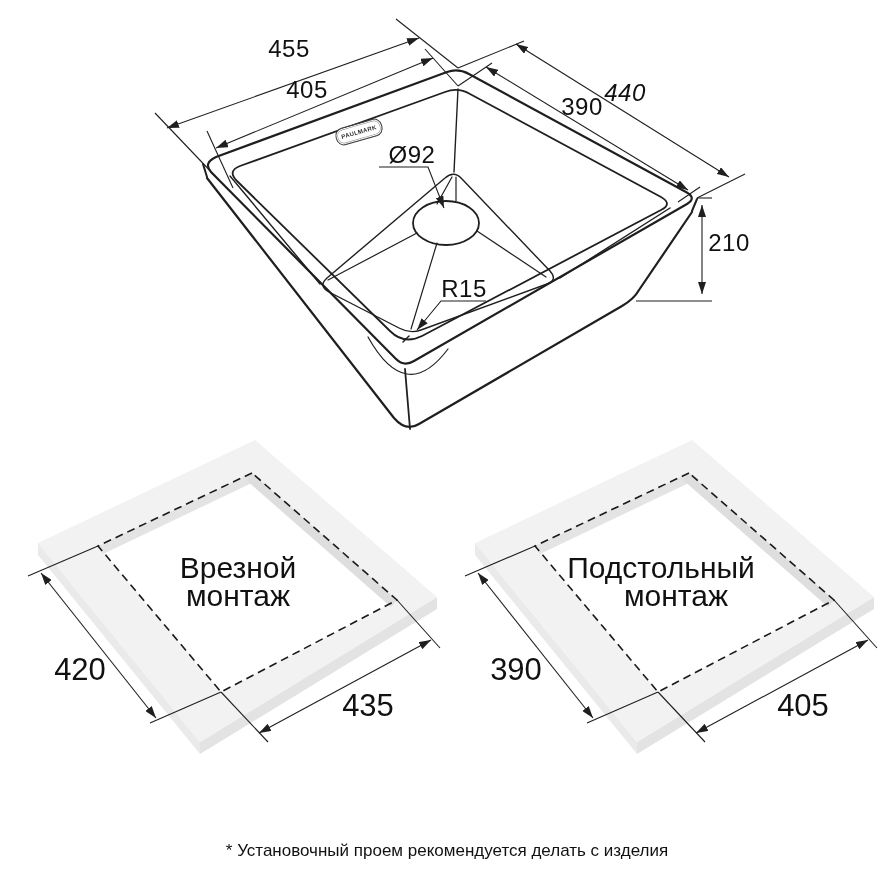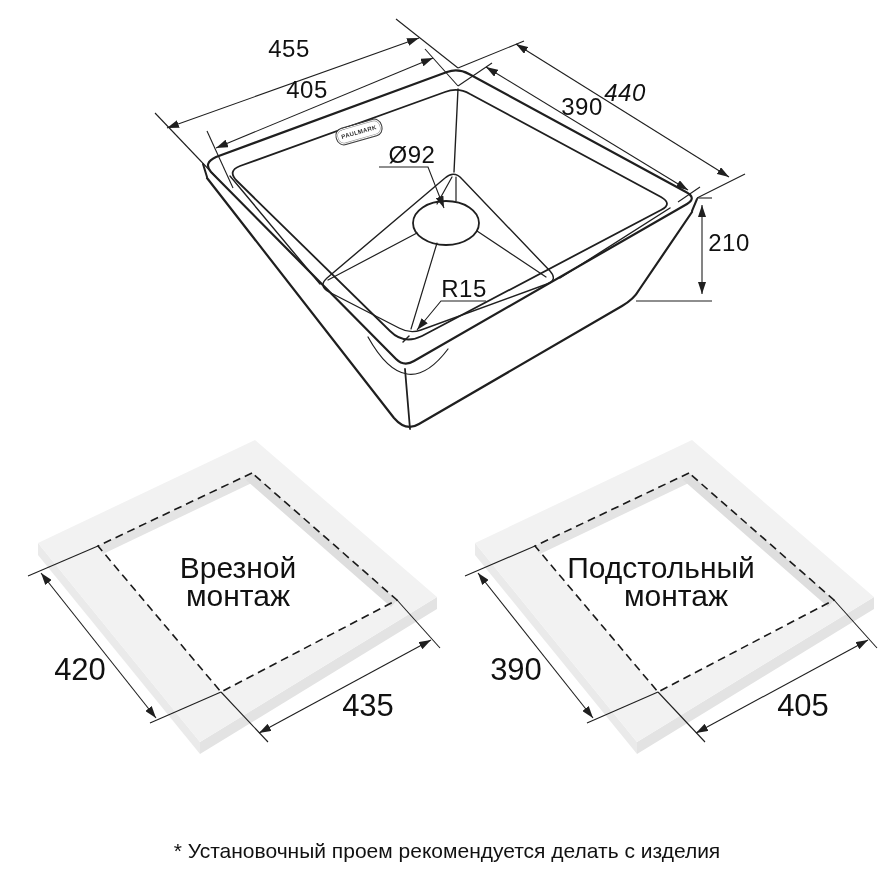--- a/index.html
+++ b/index.html
@@ -9,21 +9,21 @@
   }
   .stage svg{position:absolute;left:0;top:0;}
   .lbl{
     position:absolute;transform:translate(-50%,-50%);
     white-space:nowrap;color:#111111;line-height:1;
     font-family:"Liberation Sans",sans-serif;
   }
   .dim-sink{font-size:24px;letter-spacing:.5px;}
   .dim-slab{font-size:31px;}
   .mount-title{font-size:30px;}
-  .footnote{font-size:21px;}
+  .footnote{font-size:17px;}
   .logo-badge{
     position:absolute;left:335px;top:123px;width:46px;height:16px;
     border:1.4px solid #3a3a3a;border-radius:8px;
     transform:rotate(-16deg);
     display:flex;align-items:center;justify-content:center;
     box-shadow:inset 0 0 0 1px #ffffff, inset 0 0 0 1.6px #9a9a9a;
   }
   .logo-badge span{font-size:6px;letter-spacing:.3px;color:#333;font-weight:bold;}
 </style>
 </head>

